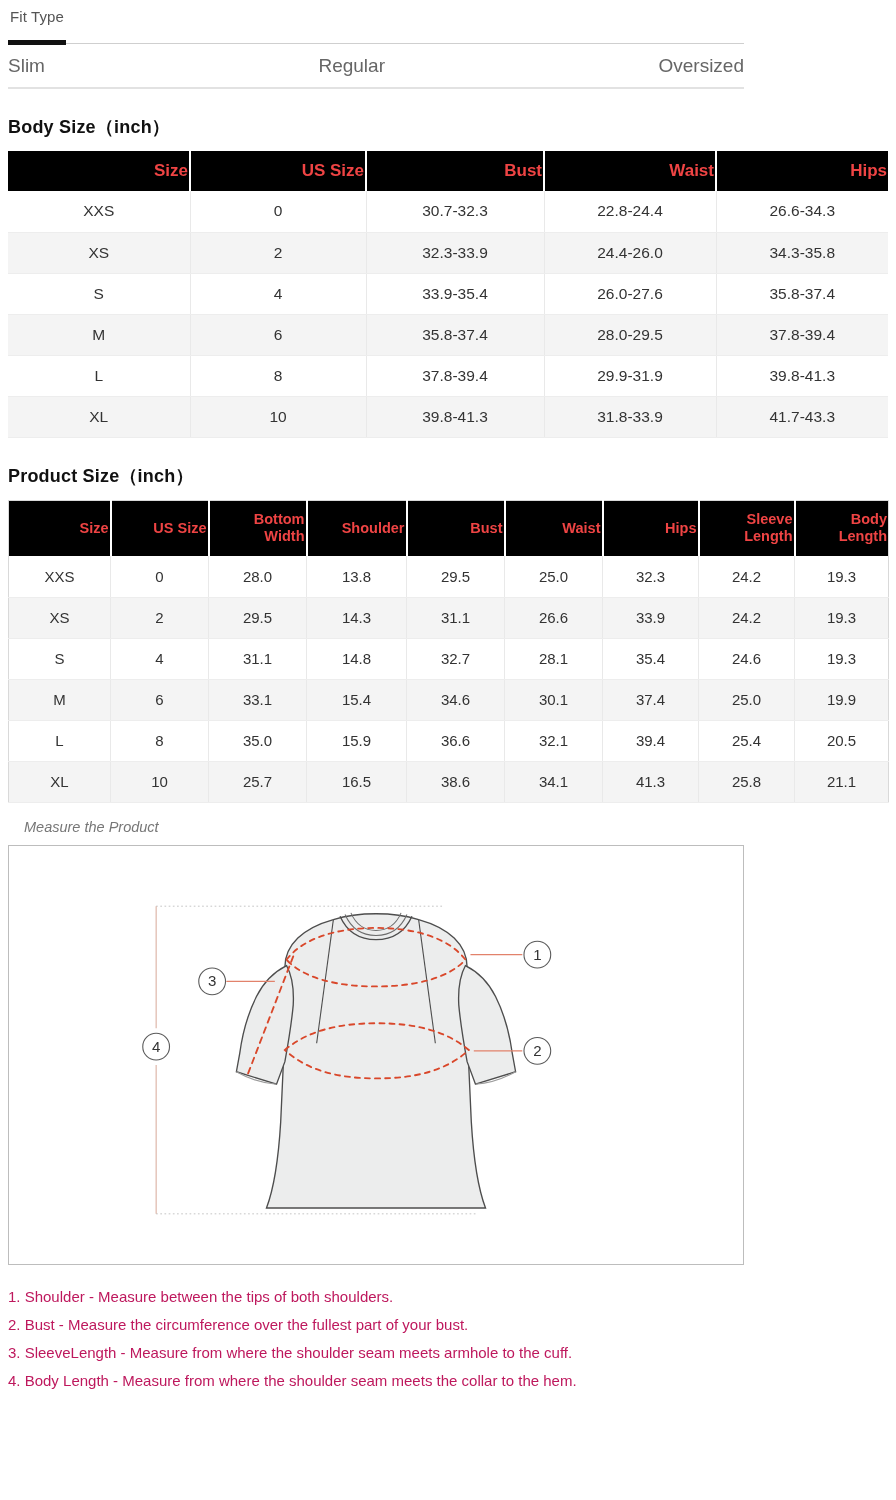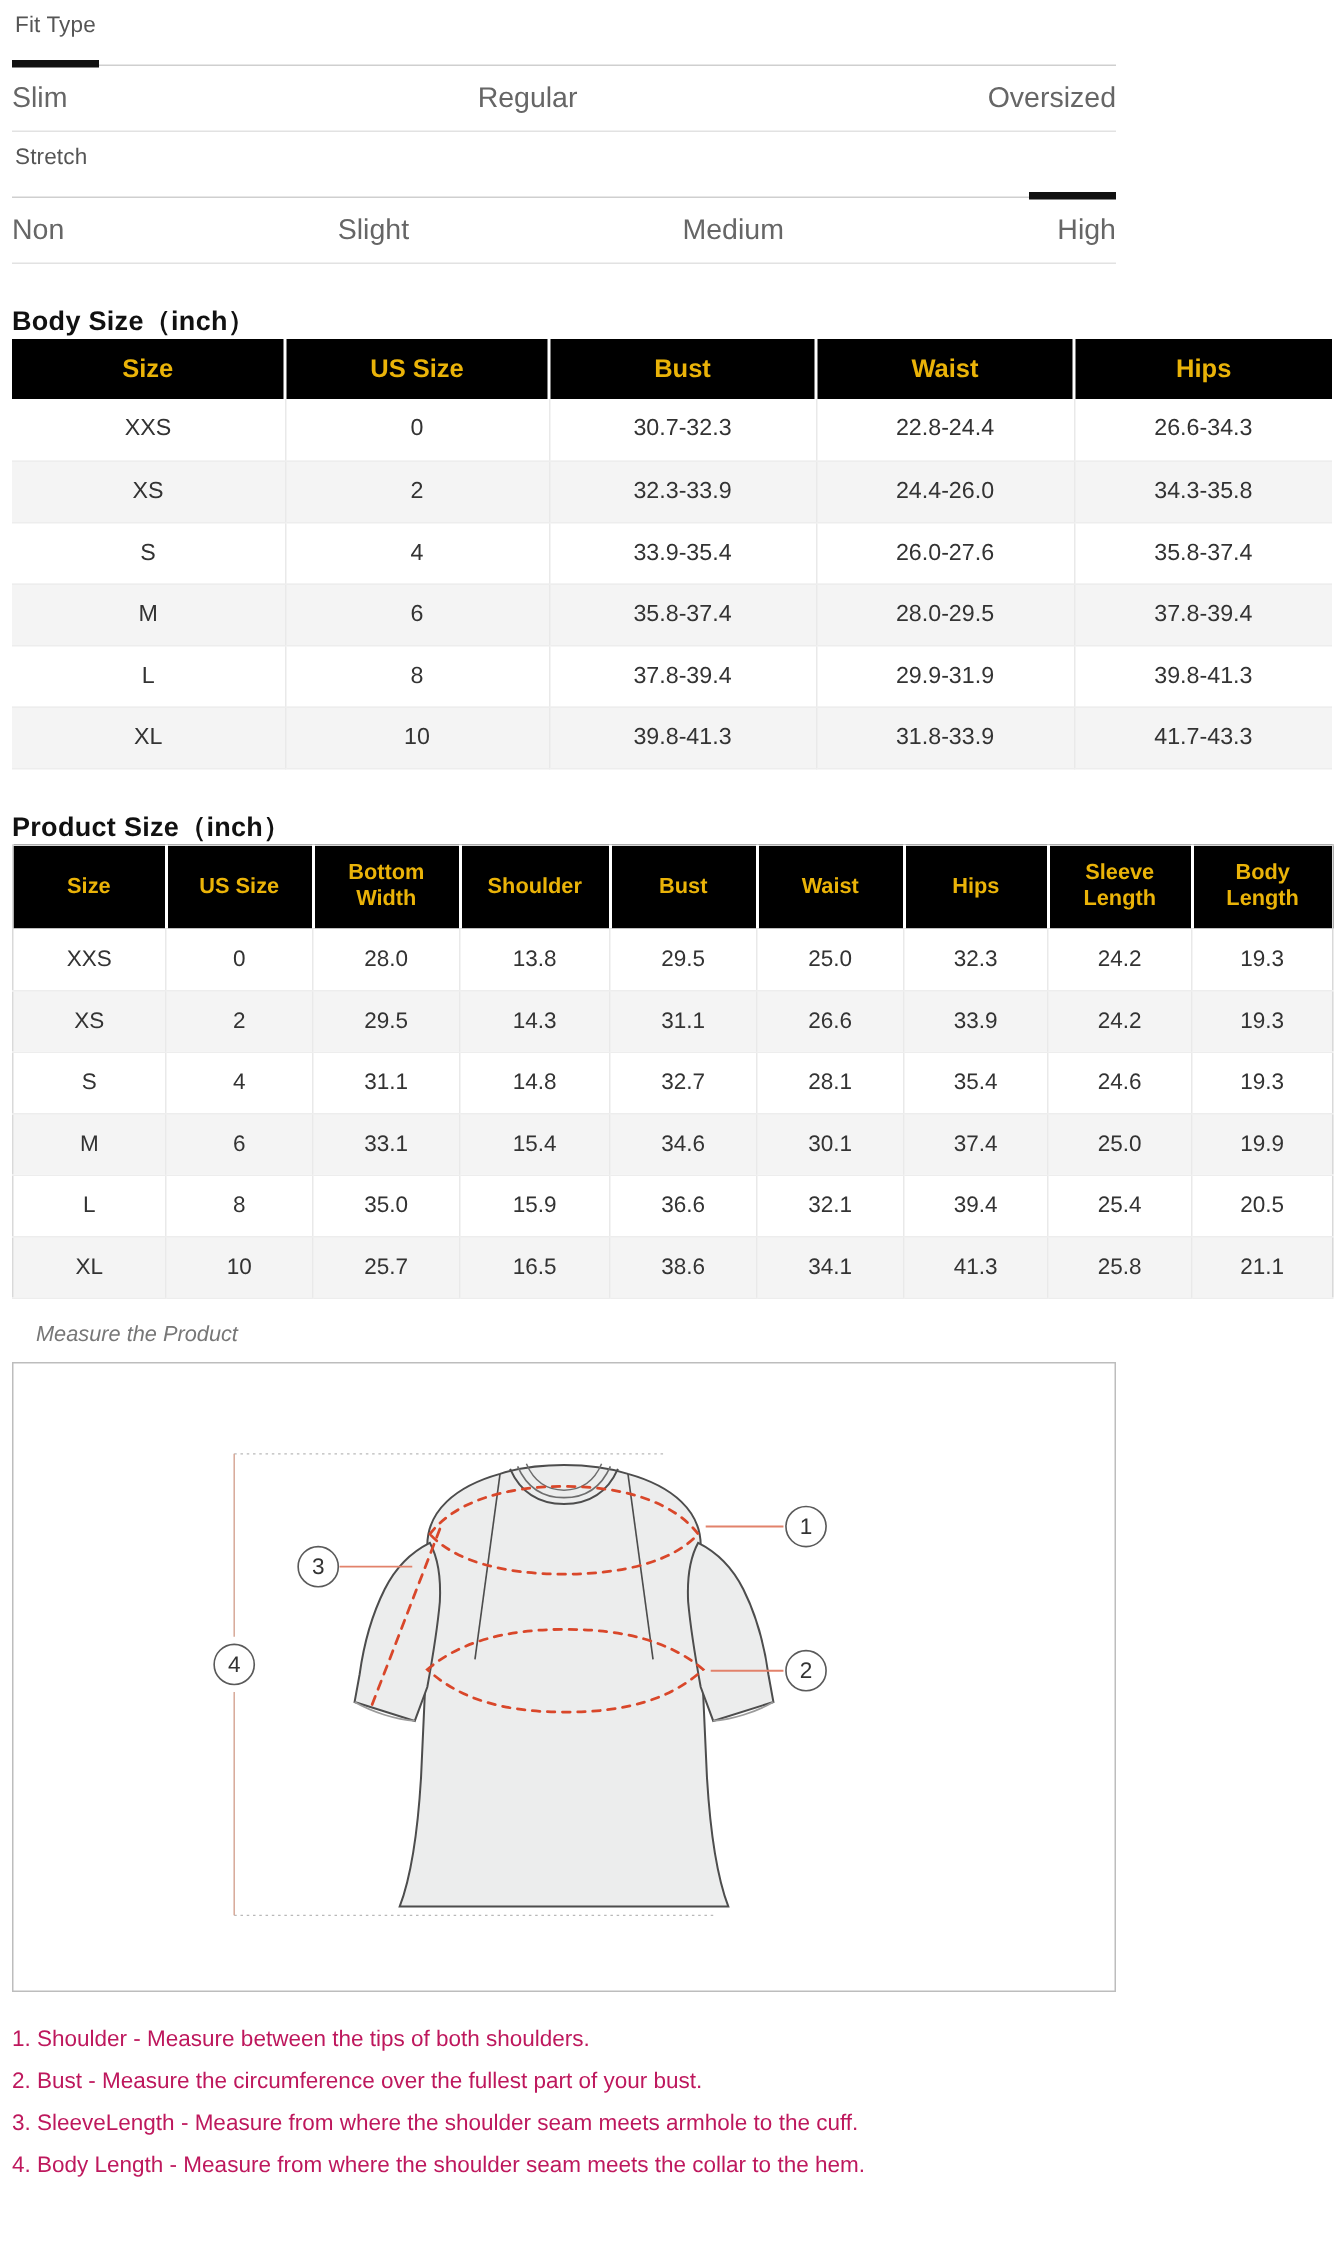--- a/index.html
+++ b/index.html
@@ -57,37 +57,37 @@
   .attr-scale.four span { flex: 0 0 auto; }
   .attr-scale.four span:nth-child(1) { text-align: left; }
   .attr-scale.four span:nth-child(4) { text-align: right; }
   .divider { height: 1px; background: #e2e2e2; margin: 0 0 0 0; }
 
   
   .sec-title {
     font-size: 18px;
     font-weight: bold;
     color: #111111;
-    padding: 26px 8px 0 8px;
+    padding: 26px 8px 12px 8px;
     letter-spacing: .2px;
   }
   .sec-title .unit { font-weight: bold; }
 
   
   table {
     border-collapse: collapse;
     width: 880px;
     margin: 0 8px;
     table-layout: fixed;
   }
   table thead th {
     background: #000000;
-    color: #eab308;
+    color: #ef4444;
     font-weight: bold;
-    text-align: center;
+    text-align: right;
     border-right: 2px solid #ffffff;
     vertical-align: middle;
   }
   table thead th:last-child { border-right: none; }
   table tbody td {
     text-align: center;
     color: #333333;
     border-right: 1px solid #e9e9e9;
     border-bottom: 1px solid #ededed;
     vertical-align: middle;
@@ -165,33 +165,20 @@
       </div>
       <div class="attr-scale">
         <span>Slim</span>
         <span>Regular</span>
         <span>Oversized</span>
       </div>
     </div>
 
     <div class="divider"></div>
 
-    <div class="attr-block">
-      <div class="attr-title">Stretch</div>
-      <div class="attr-rail-wrap">
-        <div class="attr-rail"></div>
-        <div class="attr-thumb right"></div>
-      </div>
-      <div class="attr-scale four">
-        <span>Non</span>
-        <span>Slight</span>
-        <span>Medium</span>
-        <span>High</span>
-      </div>
-    </div>
 
     <div class="divider"></div>
   </div>
 
   <div class="sec-title">
     <span>Body Size</span><span class="unit">（inch）</span>
   </div>
 
   <table id="body-size-table">
     <colgroup>

